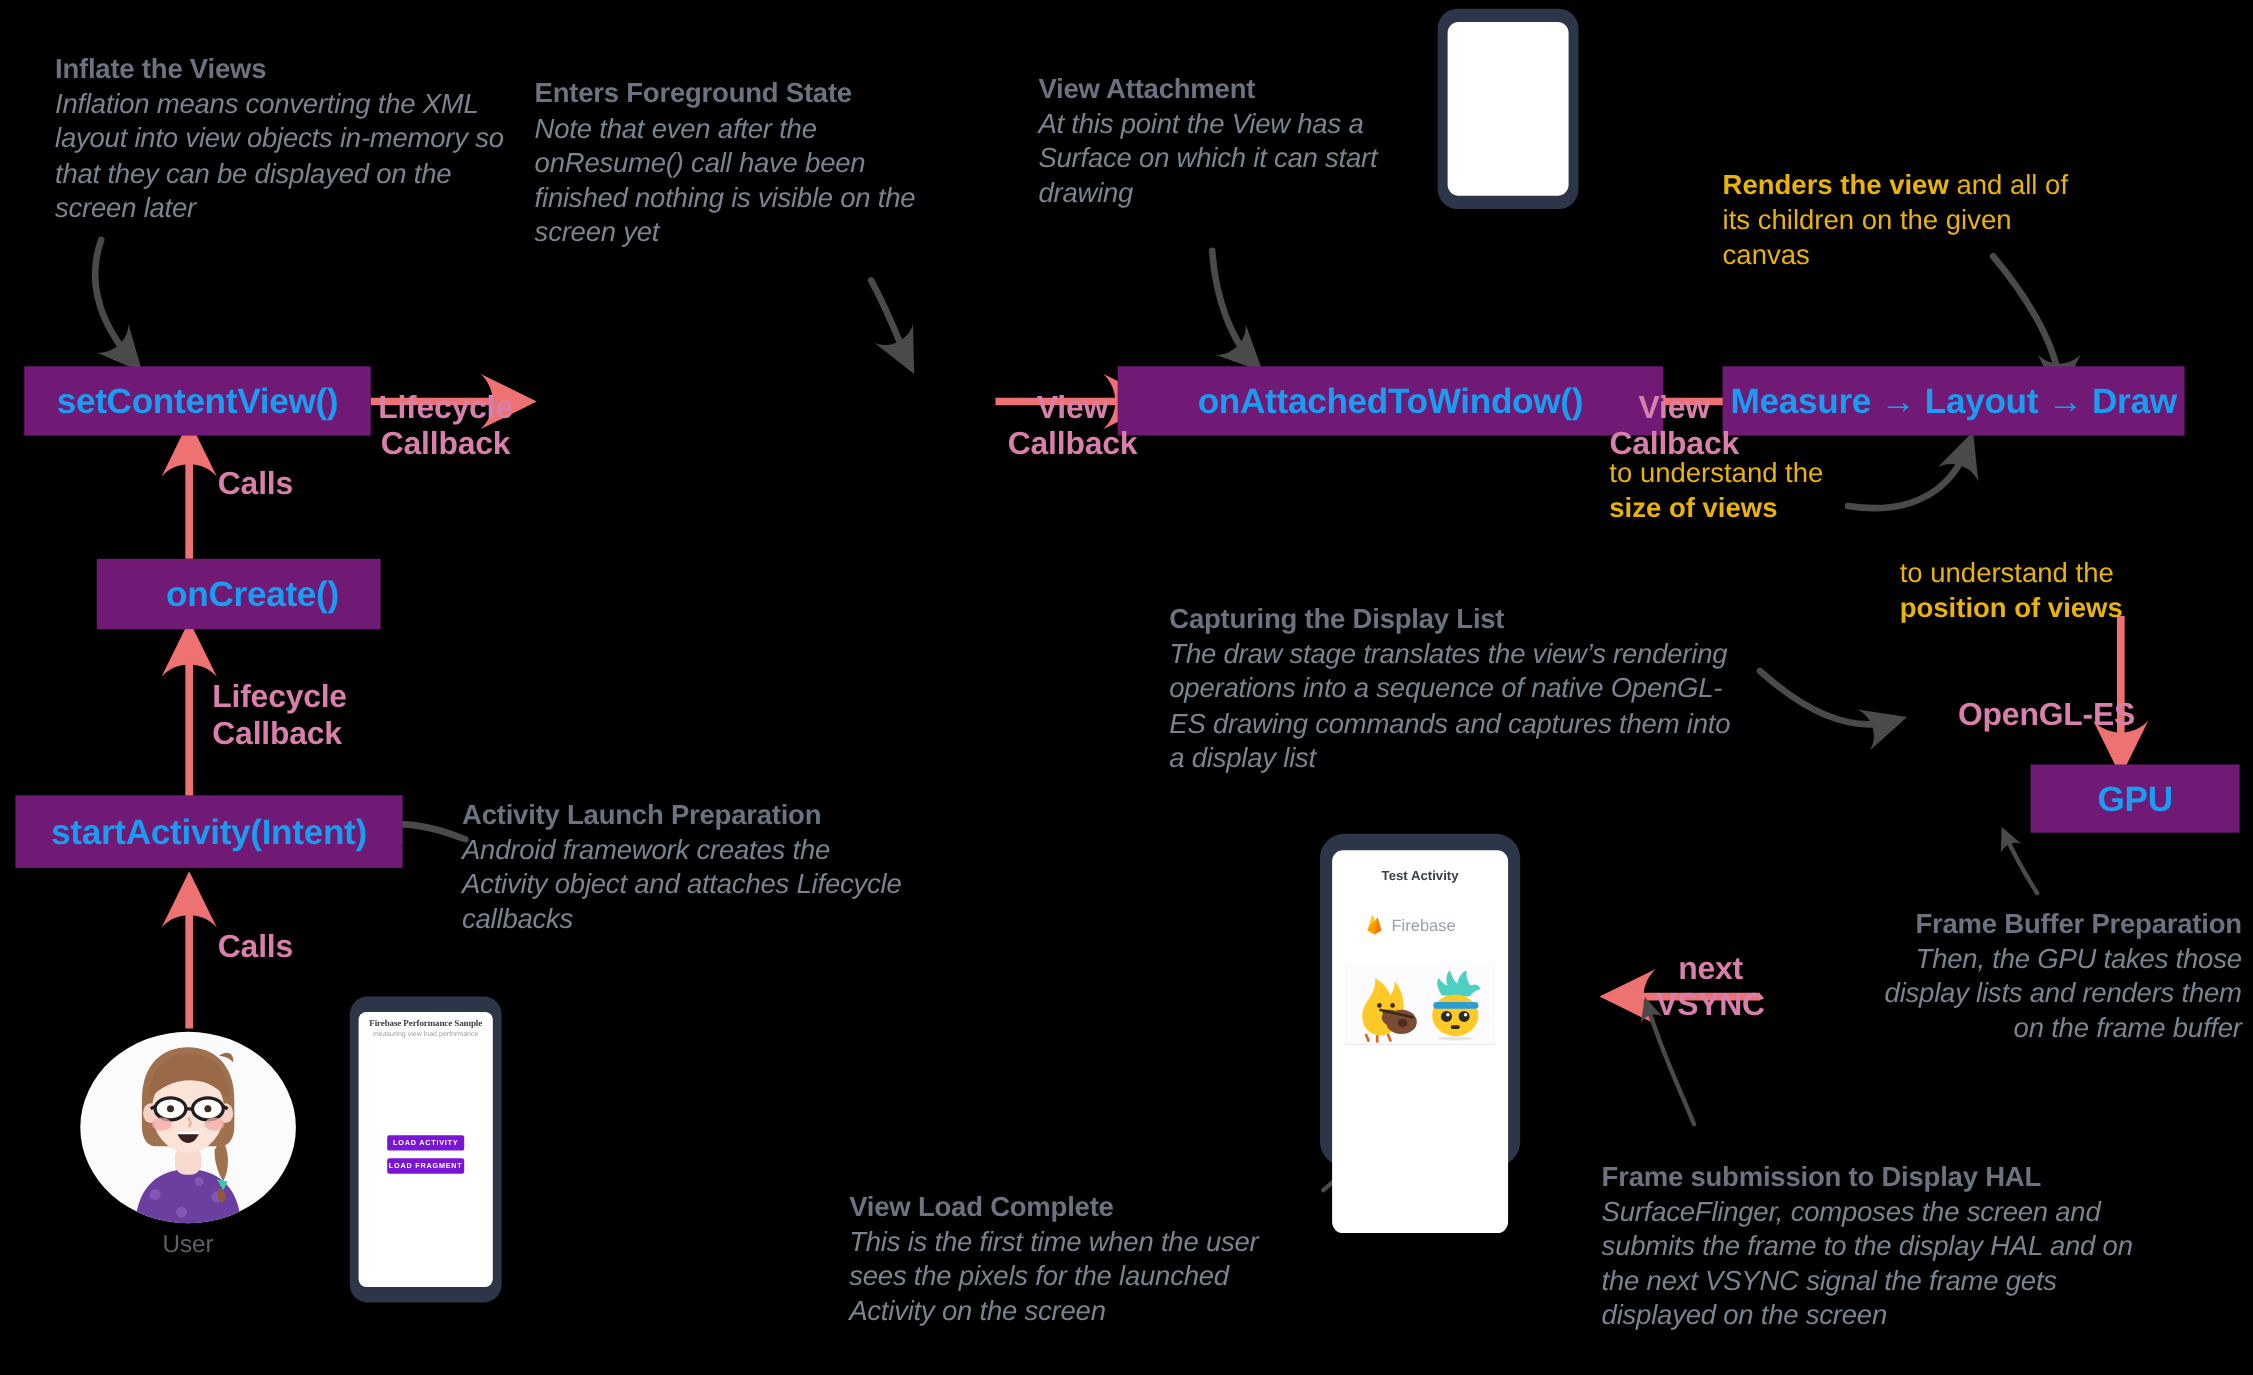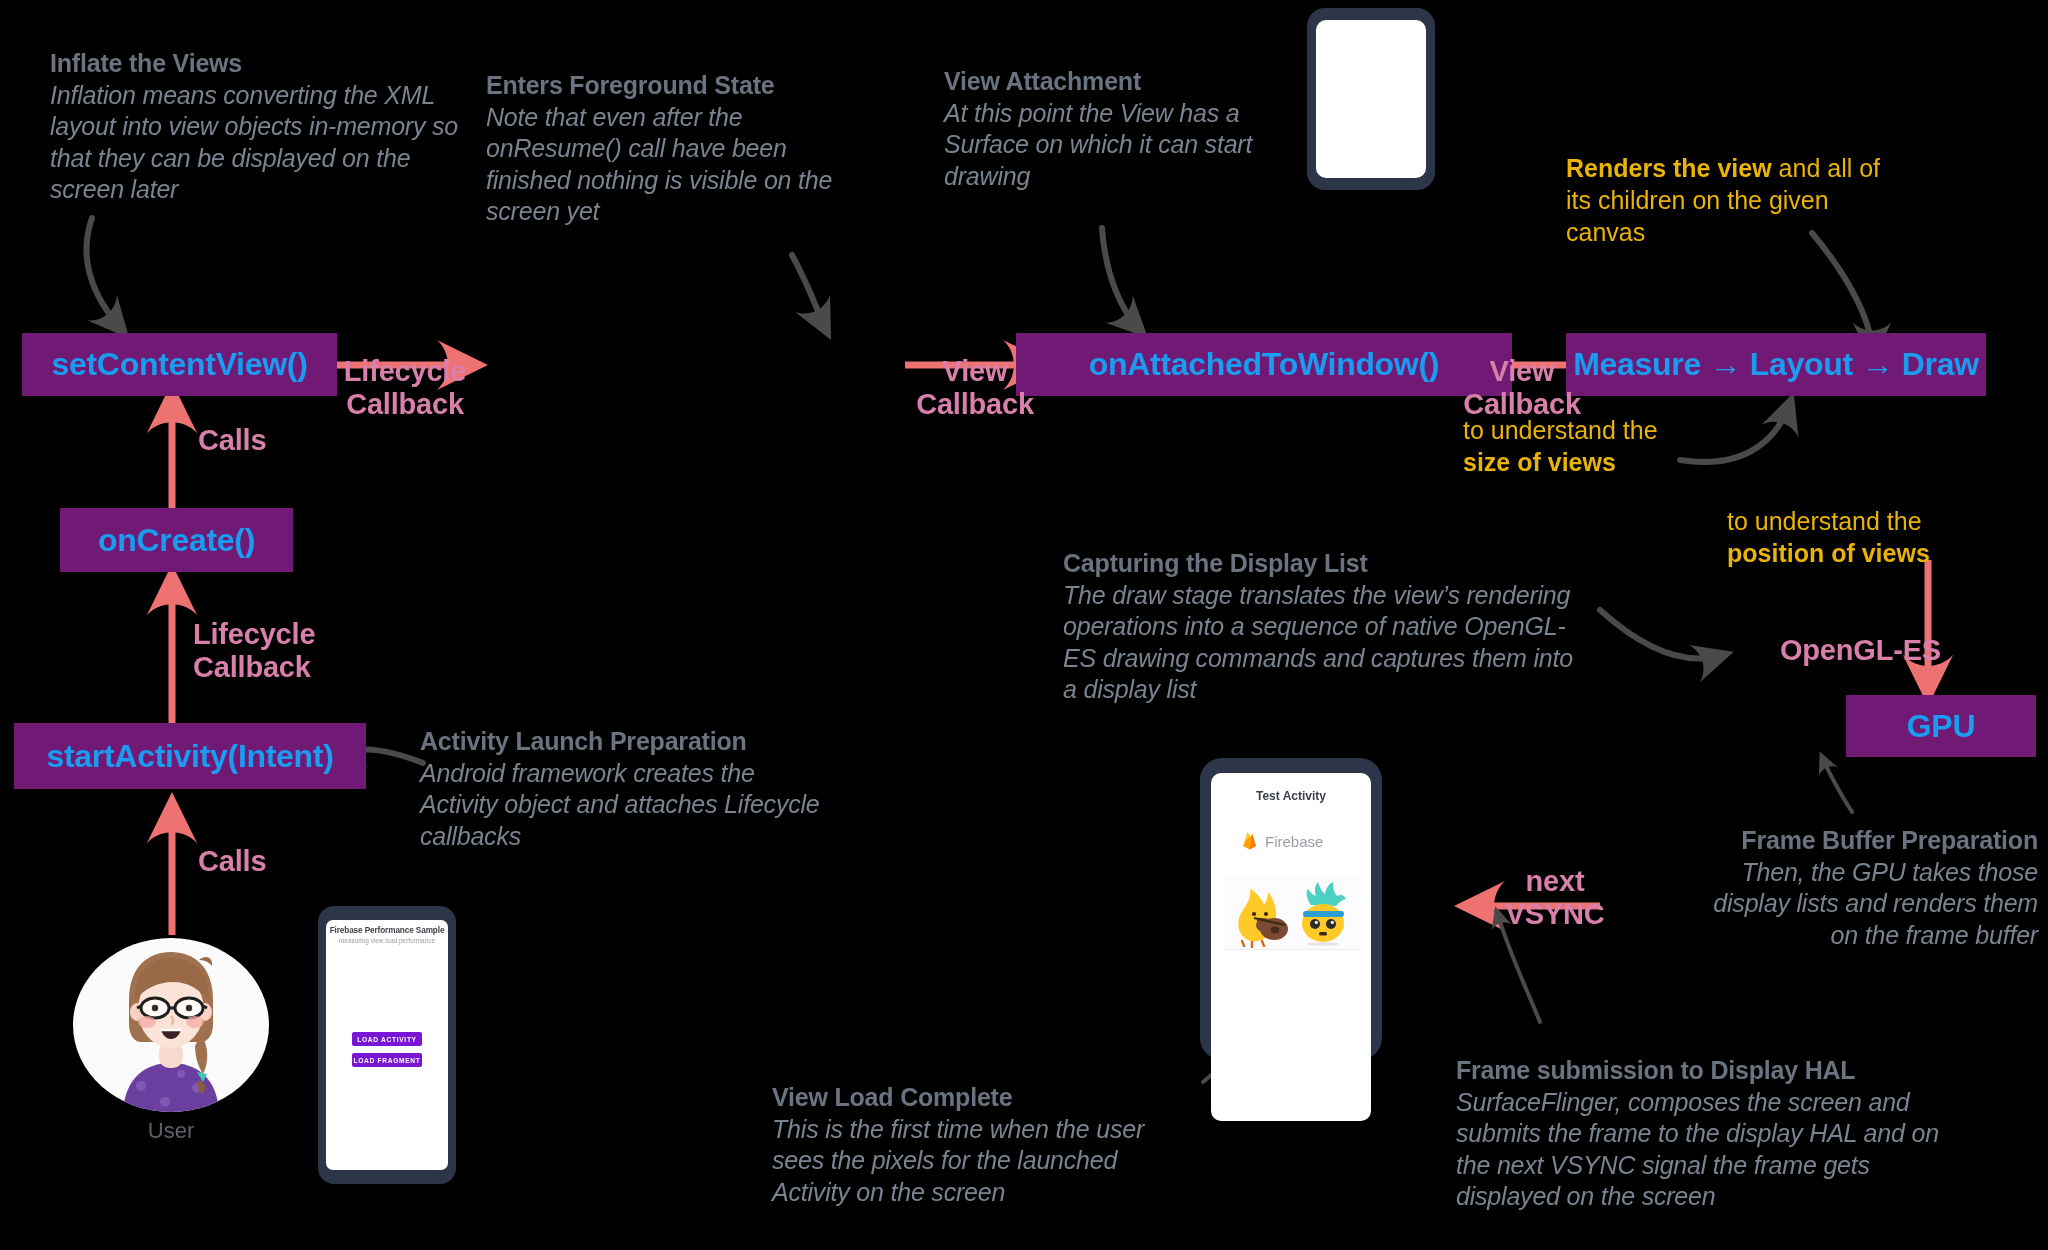--- a/index.html
+++ b/index.html
@@ -31,21 +31,21 @@
   #vec{position:absolute;left:0;top:0;width:2048px;height:1250px;pointer-events:none;}
 
   
   .phone{position:absolute;background:#2c3648;border-radius:22px;}
   .phone .screen{position:absolute;background:#fff;border-radius:12px;overflow:hidden;}
 
   
   #phone1{left:318px;top:906px;width:138px;height:278px;border-radius:16px;}
   #phone1 .screen{left:8px;top:14px;width:122px;height:250px;border-radius:7px;}
   #phone1 .p1title{position:absolute;left:0;top:6px;width:122px;text-align:center;
-      font-size:8.2px;font-weight:bold;color:#3c4148;letter-spacing:-0.1px;}
+      font-size:8.2px;font-weight:bold;color:#3c4148;letter-spacing:-0.1px;font-family:Liberation Serif, serif;}
   #phone1 .p1sub{position:absolute;left:0;top:17px;width:122px;text-align:center;
       font-size:6.4px;color:#9aa0a6;}
   #phone1 .pbtn{position:absolute;background:#7916d6;color:#fff;font-size:6.6px;
       font-weight:bold;letter-spacing:0.7px;display:flex;align-items:center;
       justify-content:center;border-radius:2px;left:26px;width:70px;height:14px;}
   #phone1 .b1{top:112px;} #phone1 .b2{top:133px;}
 
   
   #phone2{left:1200px;top:758px;width:182px;height:302px;border-radius:22px;}
   #phone2 .screen{left:11px;top:15px;width:160px;height:348px;border-radius:10px;}
@@ -162,21 +162,21 @@
 
   <div class="note" style="left:772px;top:1082px;width:420px;">
     <div class="hd">View Load Complete</div>
     <div class="bd">This is the first time when the user sees the pixels for the launched Activity on the screen</div>
   </div>
 
   <div class="fbox" style="left:22px;top:333px;width:315px;height:63px;">
     <span>setContentView()</span>
   </div>
 
-  <div class="fbox" style="left:60px;top:508px;width:233px;height:64px;">
+  <div class="fbox" style="left:88px;top:508px;width:233px;height:64px;padding-left:25px;">
     <span>onCreate()</span>
   </div>
 
   <div class="fbox" style="left:14px;top:723px;width:352px;height:66px;">
     <span>startActivity(Intent)</span>
   </div>
 
 
   <div class="fbox" style="left:1016px;top:333px;width:496px;height:63px;">
     <span>onAttachedToWindow()</span>

